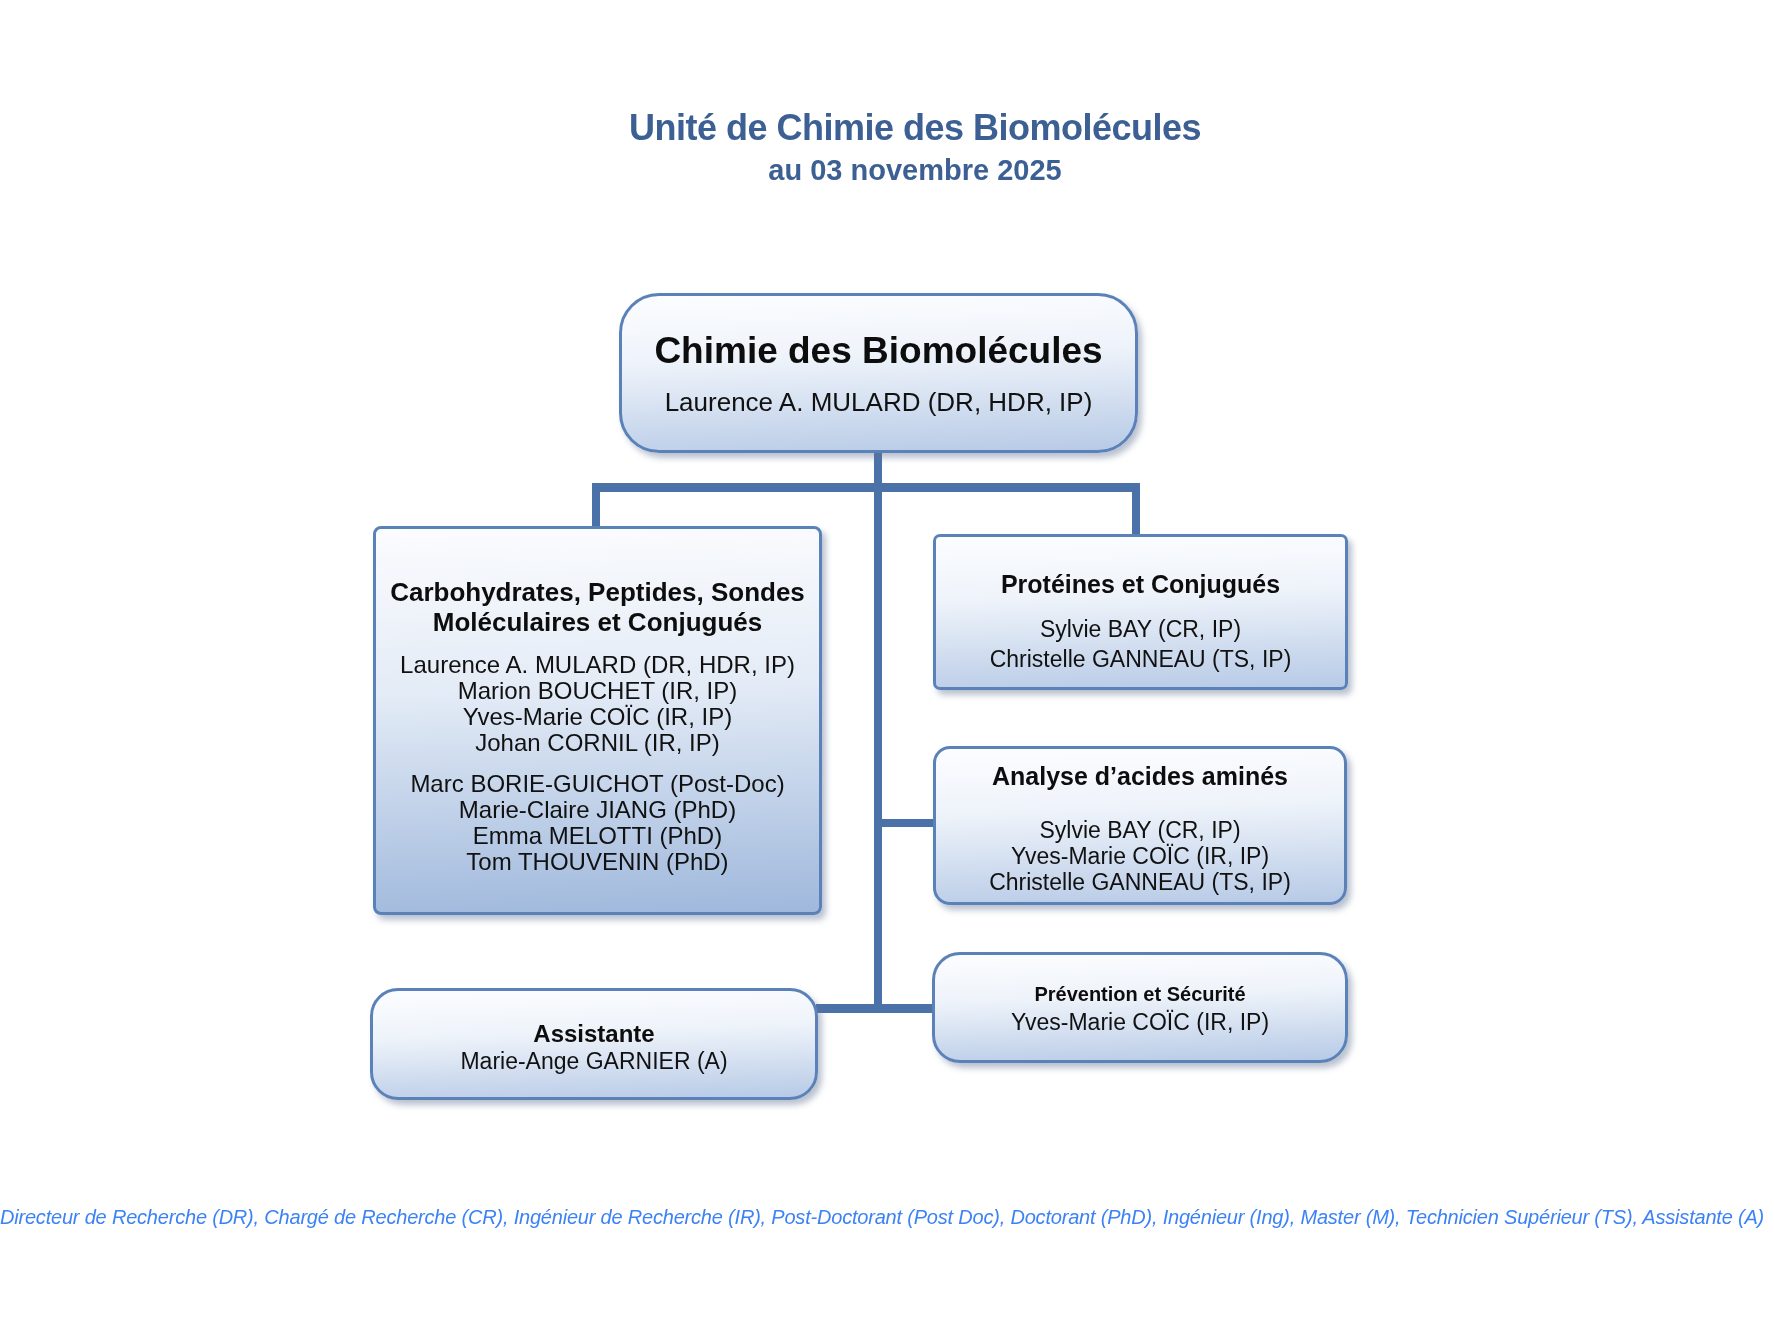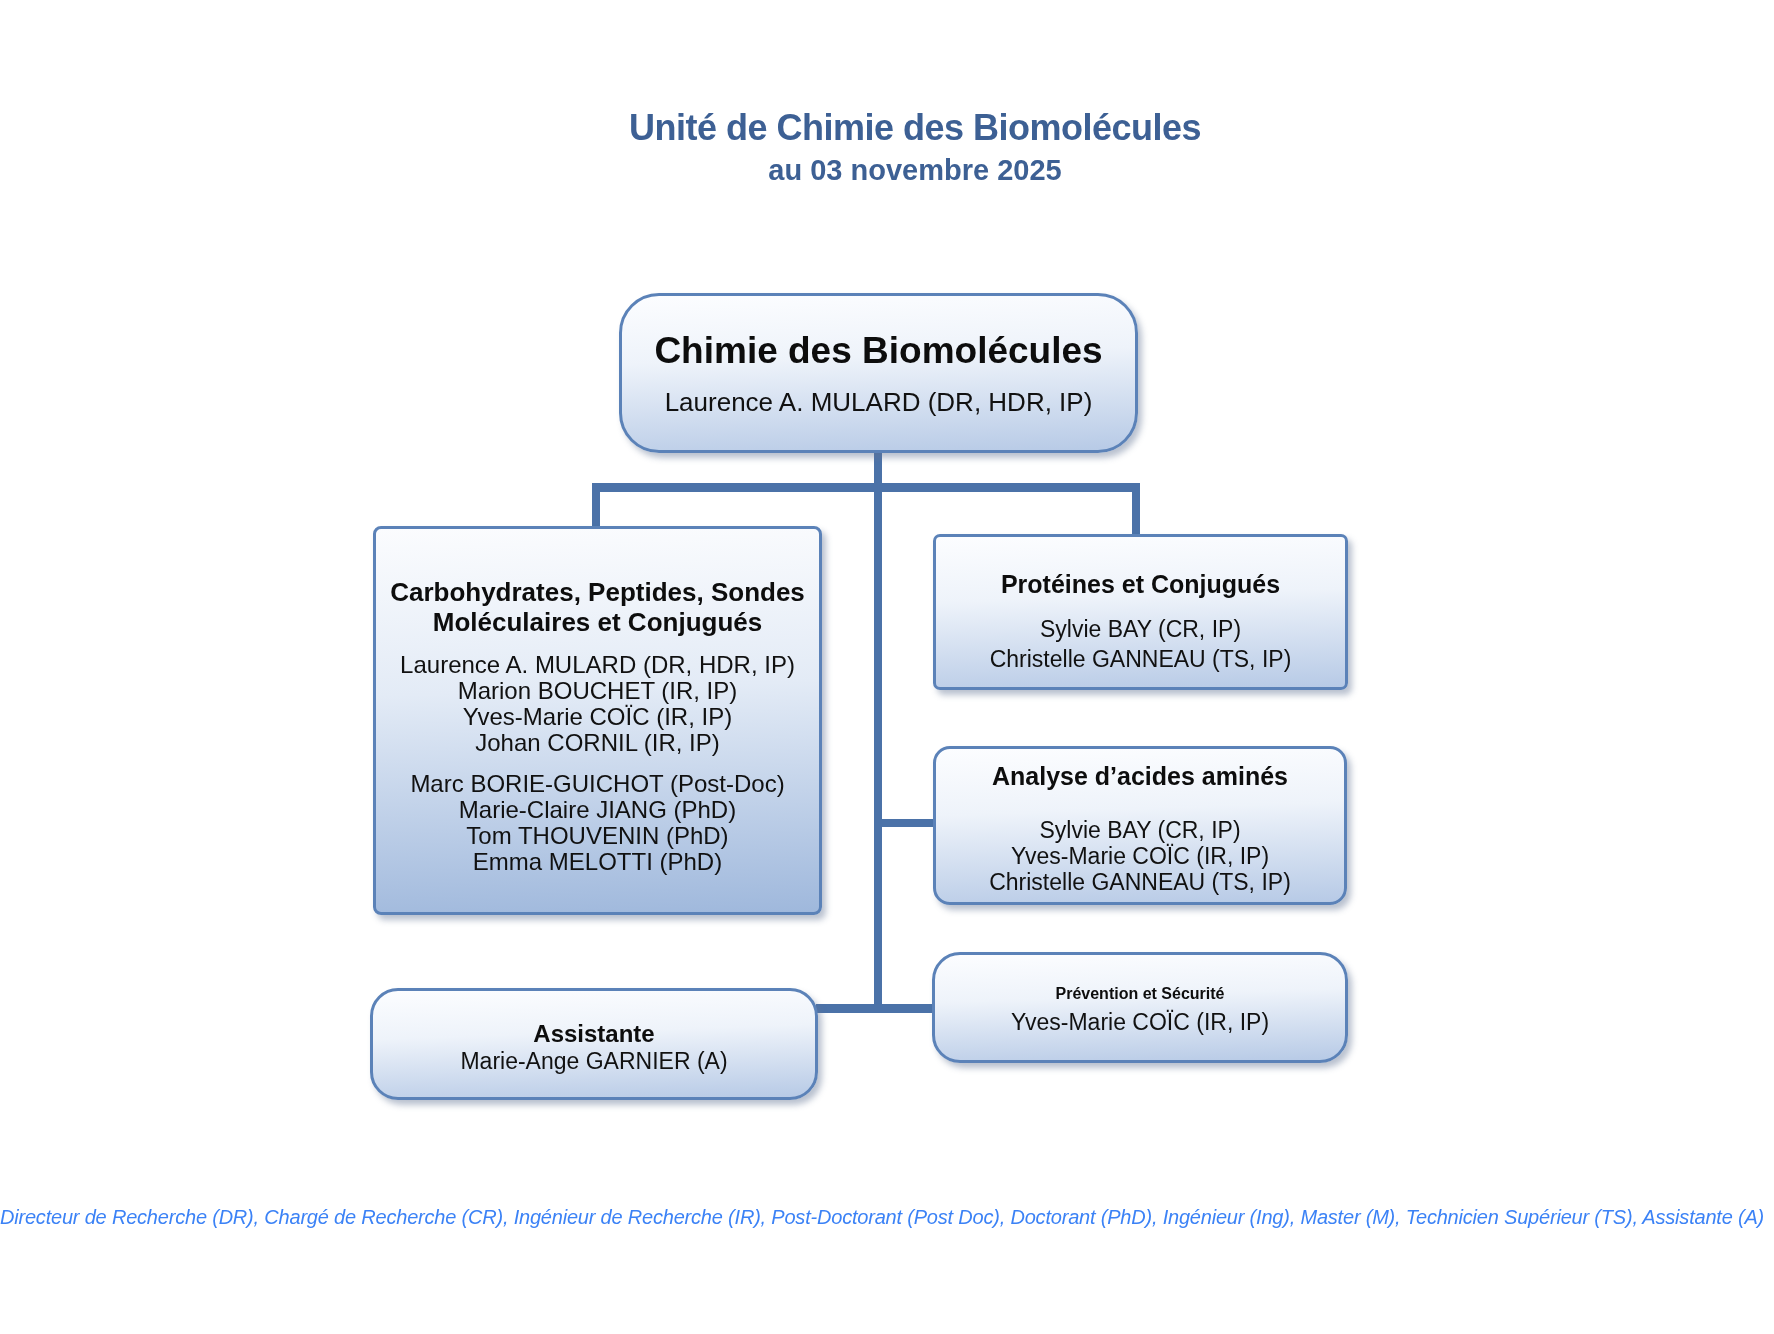--- a/index.html
+++ b/index.html
@@ -59,21 +59,21 @@
   .box-carbo .member-group.second{}
   .box-carbo .member{font-size:24px;line-height:26px;}
   .box-proteines .box-title{font-size:25px;}
   .box-proteines .member-group{margin-top:15px;}
   .box-proteines .member{font-size:23px;line-height:30px;}
   .box-analyse .box-title{font-size:25px;}
   .box-analyse .member-group{margin-top:26px;}
   .box-analyse .member{font-size:23px;line-height:26px;}
   .box-assistante .box-title{font-size:24px;line-height:26px;}
   .box-assistante .member{font-size:23px;line-height:28px;}
-  .box-prevention .box-title{font-size:16px;line-height:26px;}
+  .box-prevention .box-title{font-size:20px;line-height:26px;}
   .box-prevention .member{font-size:23px;line-height:30px;}
 
   
   .footer{
     position:absolute;left:0;top:1206px;width:1450px;
     text-align:center;font-style:italic;font-size:20px;
     letter-spacing:-0.2px;color:#3b82f6;white-space:nowrap;
   }
 </style>
 </head>
@@ -105,22 +105,22 @@
     </div>
     <div class="member-group">
       <div class="member">Laurence A. MULARD (DR, HDR, IP)</div>
       <div class="member">Marion BOUCHET (IR, IP)</div>
       <div class="member">Yves-Marie COÏC (IR, IP)</div>
       <div class="member">Johan CORNIL (IR, IP)</div>
     </div>
     <div class="member-group second">
       <div class="member">Marc BORIE-GUICHOT (Post-Doc)</div>
       <div class="member">Marie-Claire JIANG (PhD)</div>
+      <div class="member">Emma MELOTTI (PhD)</div>
       <div class="member">Tom THOUVENIN (PhD)</div>
-      <div class="member">Emma MELOTTI (PhD)</div>
     </div>
   </section>
 
   <section class="box box-proteines">
     <div class="box-title">Protéines et Conjugués</div>
     <div class="member-group">
       <div class="member">Sylvie BAY (CR, IP)</div>
       <div class="member">Christelle GANNEAU (TS, IP)</div>
     </div>
   </section>

